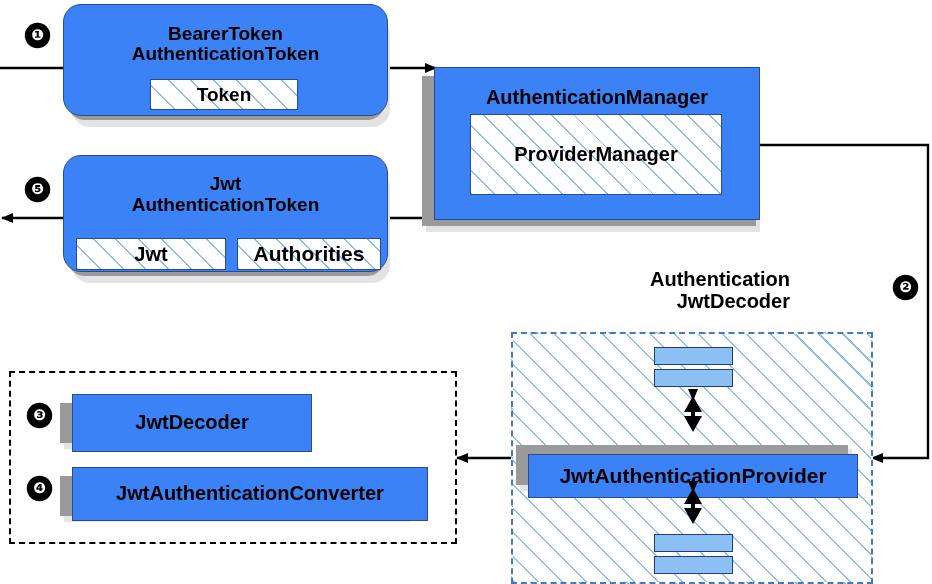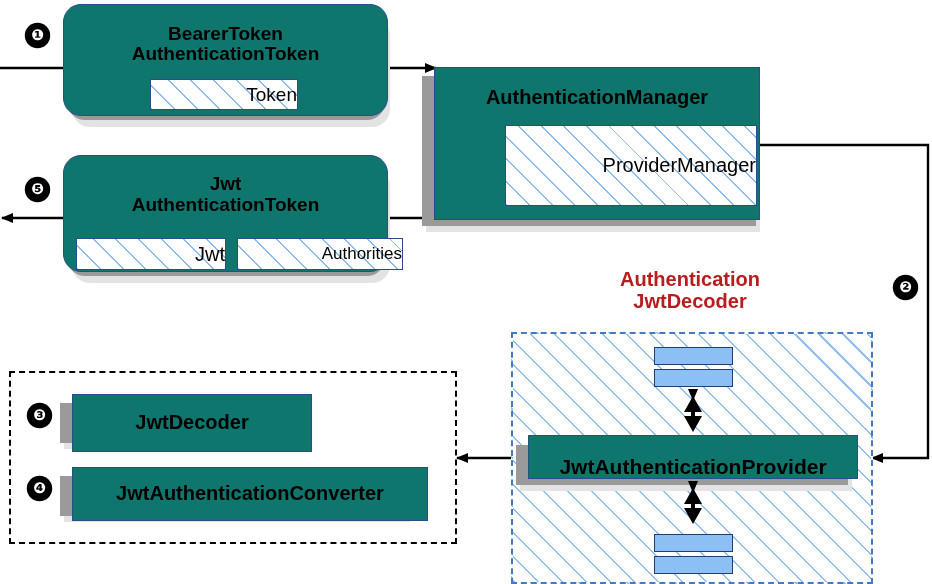--- a/index.html
+++ b/index.html
@@ -18,21 +18,21 @@
   svg.layer{
     position:absolute;
     left:0;top:0;
     width:932px;height:584px;
     pointer-events:none;
   }
   
   .node{
     position:absolute;
     box-sizing:border-box;
-    background:#0f766e;
+    background:#3b82f6;
     border:1.6px solid #2B4C8C;
     display:flex;
     flex-direction:column;
     align-items:center;
     justify-content:center;
     color:#000;
     font-weight:bold;
     text-align:center;
     line-height:1.06;
     z-index:4;
@@ -53,22 +53,22 @@
     position:absolute;
     box-sizing:border-box;
     border:1.6px solid #2B4C8C;
     background-color:#FFFFFF;
     background-image:repeating-linear-gradient(
         45deg,
         rgba(120,175,235,0.85) 0px,
         rgba(120,175,235,0.85) 1.4px,
         rgba(255,255,255,0) 1.4px,
         rgba(255,255,255,0) 16px);
-    display:flex;align-items:center;justify-content:flex-end;
-    color:#000;font-weight:normal;text-align:center;
+    display:flex;align-items:center;justify-content:center;
+    color:#000;font-weight:bold;text-align:center;
     z-index:6;
   }
 
   
   .dashed-blue{
     position:absolute;
     box-sizing:border-box;
     border:2px dashed #4679C4;
     background-color:#FFFFFF;
     background-image:repeating-linear-gradient(
@@ -109,22 +109,22 @@
     text-align:center;
     font-family:"DejaVu Sans",sans-serif;
     z-index:9;
     box-shadow:0 0 0 1.2px #000;
   }
 
   
   .caption{
     position:absolute;
     font-weight:bold;
-    color:#b91c1c;
-    text-align:center;
+    color:#000000;
+    text-align:right;
     line-height:1.12;
     z-index:7;
   }
   .node .title{display:block;}
 </style>
 </head>
 <body>
 
 <div id="canvas">
 
@@ -169,30 +169,30 @@
 
   <div class="shadow-light rounded" style="left:72px;top:168px;width:318px;height:115px;"></div>
   <div class="shadow-dark rounded" style="left:67px;top:163px;width:318px;height:113px;"></div>
   <div class="node rounded" style="left:63px;top:155px;width:325px;height:117px;font-size:19px;padding-bottom:38px;">
     <span class="title">Jwt</span>
     <span class="title">AuthenticationToken</span>
   </div>
   <div class="hatch-box" style="left:76px;top:238px;width:150px;height:32px;font-size:20px;">
       <span>Jwt</span>
     </div>
-  <div class="hatch-box" style="left:237px;top:238px;width:166px;height:32px;font-size:17px;">
+  <div class="hatch-box" style="left:237px;top:238px;width:144px;height:32px;font-size:21px;">
       <span>Authorities</span>
     </div>
 
   <div class="shadow-light" style="left:426px;top:80px;width:334px;height:152px;"></div>
   <div class="shadow-dark" style="left:422px;top:76px;width:334px;height:150px;"></div>
   <div class="node" style="left:434px;top:67px;width:326px;height:153px;font-size:20px;justify-content:flex-start;padding-top:19px;">
     <span class="title">AuthenticationManager</span>
   </div>
-  <div class="hatch-box" style="left:470px;top:125px;width:252px;height:81px;font-size:20px;margin-left:35px;">
+  <div class="hatch-box" style="left:470px;top:114px;width:252px;height:81px;font-size:20px;">
       <span>ProviderManager</span>
     </div>
 
   <div class="caption" style="left:590px;top:268px;width:200px;font-size:20px;">
     <span>Authentication</span><br>
     <span>JwtDecoder</span>
   </div>
 
   <div class="dashed-blue" style="left:511px;top:332px;width:362px;height:252px;"></div>
 
@@ -211,21 +211,21 @@
       </marker>
     </defs>
     <path d="M693,396 l-9,16 l18,0 z" fill="#000"></path>
     <path d="M693,432 l-9,-16 l18,0 z" fill="#000"></path>
     <path d="M693,488 l-9,16 l18,0 z" fill="#000"></path>
     <path d="M693,524 l-9,-16 l18,0 z" fill="#000"></path>
   </svg>
 
   <div class="shadow-light" style="left:520px;top:449px;width:332px;height:42px;"></div>
   <div class="shadow-dark" style="left:516px;top:445px;width:332px;height:40px;"></div>
-  <div class="node" style="left:528px;top:435px;width:330px;height:44px;font-size:21px;justify-content:flex-end;">
+  <div class="node" style="left:528px;top:454px;width:330px;height:44px;font-size:21px;">
     <span class="title">JwtAuthenticationProvider</span>
   </div>
 
   <div class="dashed-black" style="left:9px;top:371px;width:448px;height:173px;"></div>
 
   <div class="shadow-light" style="left:64px;top:407px;width:232px;height:42px;"></div>
   <div class="shadow-dark" style="left:60px;top:403px;width:232px;height:40px;"></div>
   <div class="node" style="left:72px;top:394px;width:240px;height:58px;font-size:20px;">
     <span class="title">JwtDecoder</span>
   </div>

